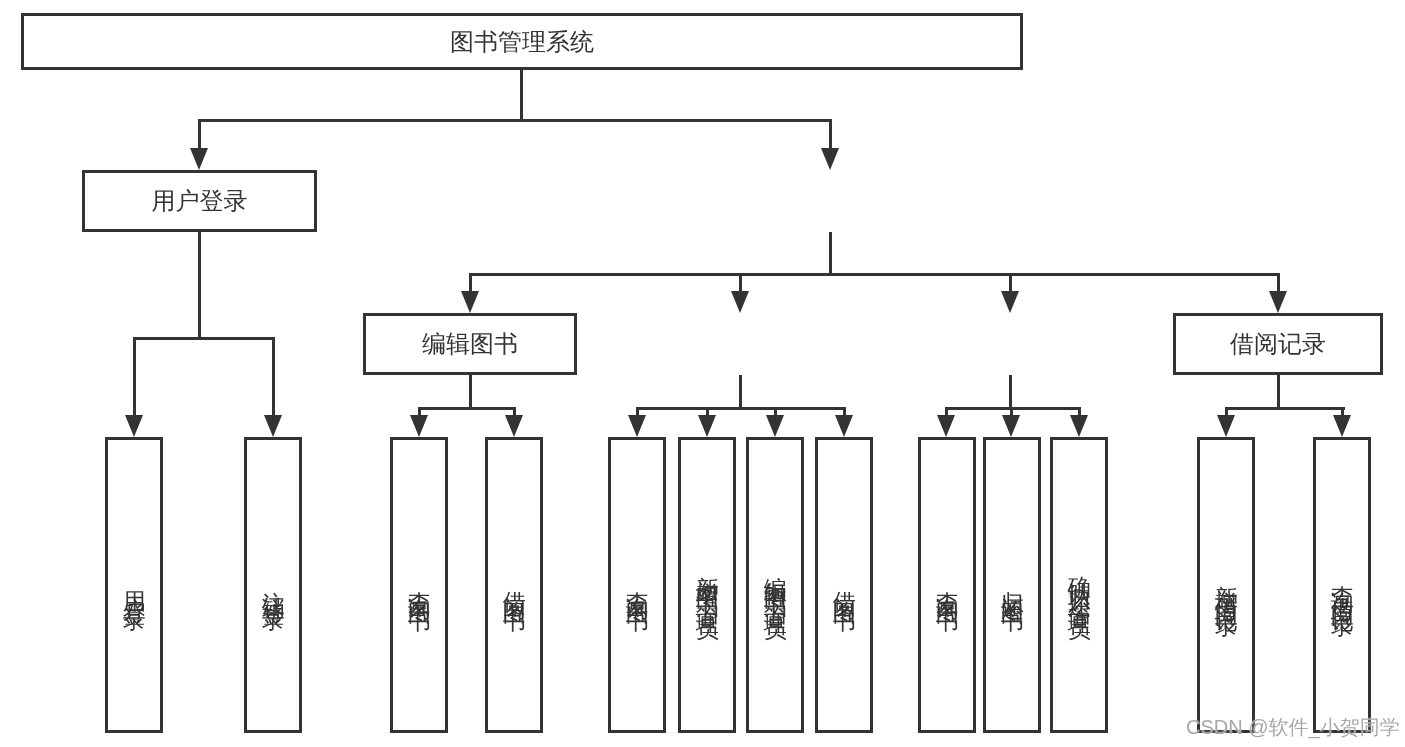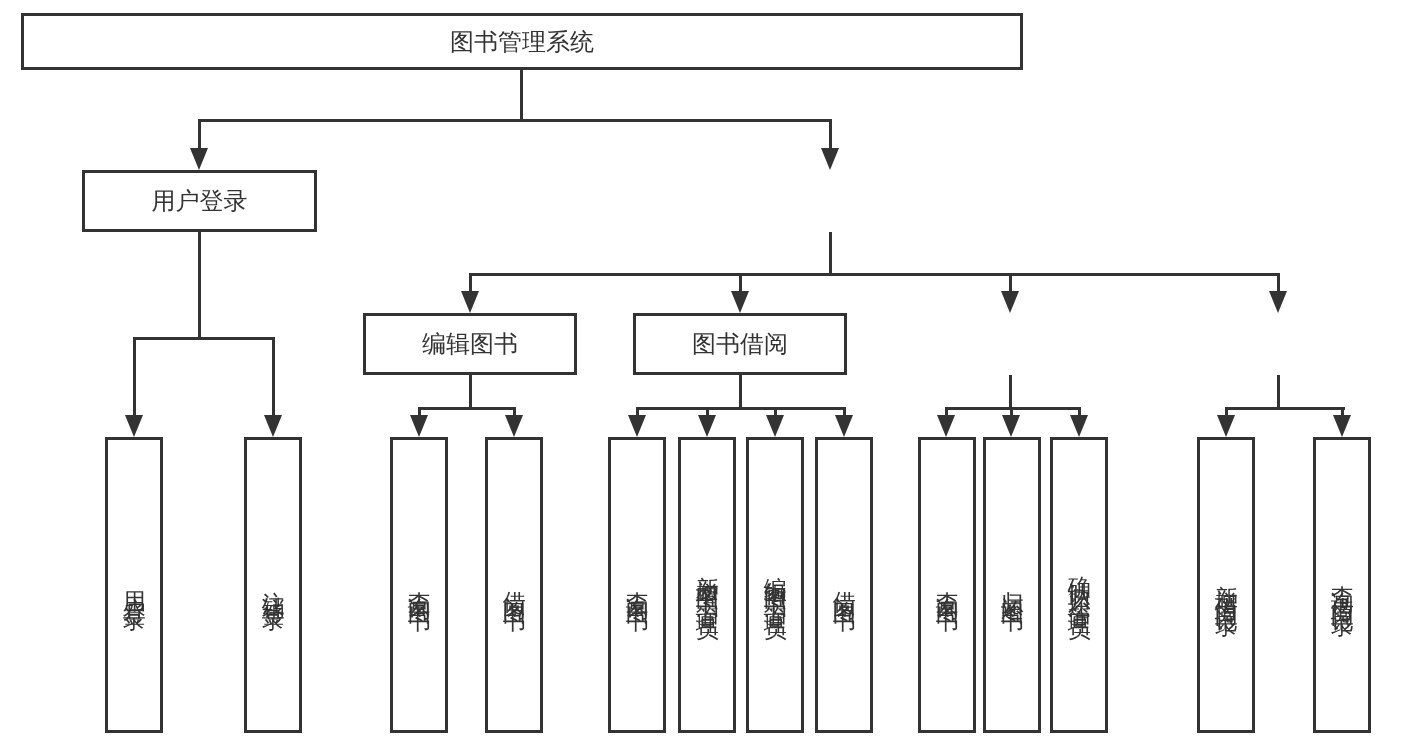--- a/index.html
+++ b/index.html
@@ -53,22 +53,22 @@
     <span>图书管理系统</span>
   </div>
 
   <div class="box l2" style="left:82px">
     <span>用户登录</span>
   </div>
 
   <div class="box l3" style="left:363px">
     <span>编辑图书</span>
   </div>
-  <div class="box l3" style="left:633px">
-    <span>图书借阅</span>
+  <div class="box l3" style="left:1173px;width:210px">
+    <span>借阅记录</span>
   </div>
 
   <div class="box leaf" style="left:105px">
     <span class="vtxt">用户登录</span>
   </div>
   <div class="box leaf" style="left:244px">
     <span class="vtxt">注销登录</span>
   </div>
   <div class="box leaf" style="left:390px">
     <span class="vtxt">查询图书</span>
@@ -156,14 +156,15 @@
   <div class="line vline" style="left:1078px;top:407px;height:10px"></div>
   <div class="arrow" style="left:1070px;top:415px"></div>
 
   <div class="line vline" style="left:1277px;top:375px;height:32px"></div>
   <div class="line hline" style="left:1225px;top:407px;width:120px"></div>
   <div class="line vline" style="left:1225px;top:407px;height:10px"></div>
   <div class="arrow" style="left:1217px;top:415px"></div>
   <div class="line vline" style="left:1341px;top:407px;height:10px"></div>
   <div class="arrow" style="left:1333px;top:415px"></div>
 
+  <div class="watermark">CSDN @软件_小贺同学</div>
 
 </div>
 
 </body></html>

